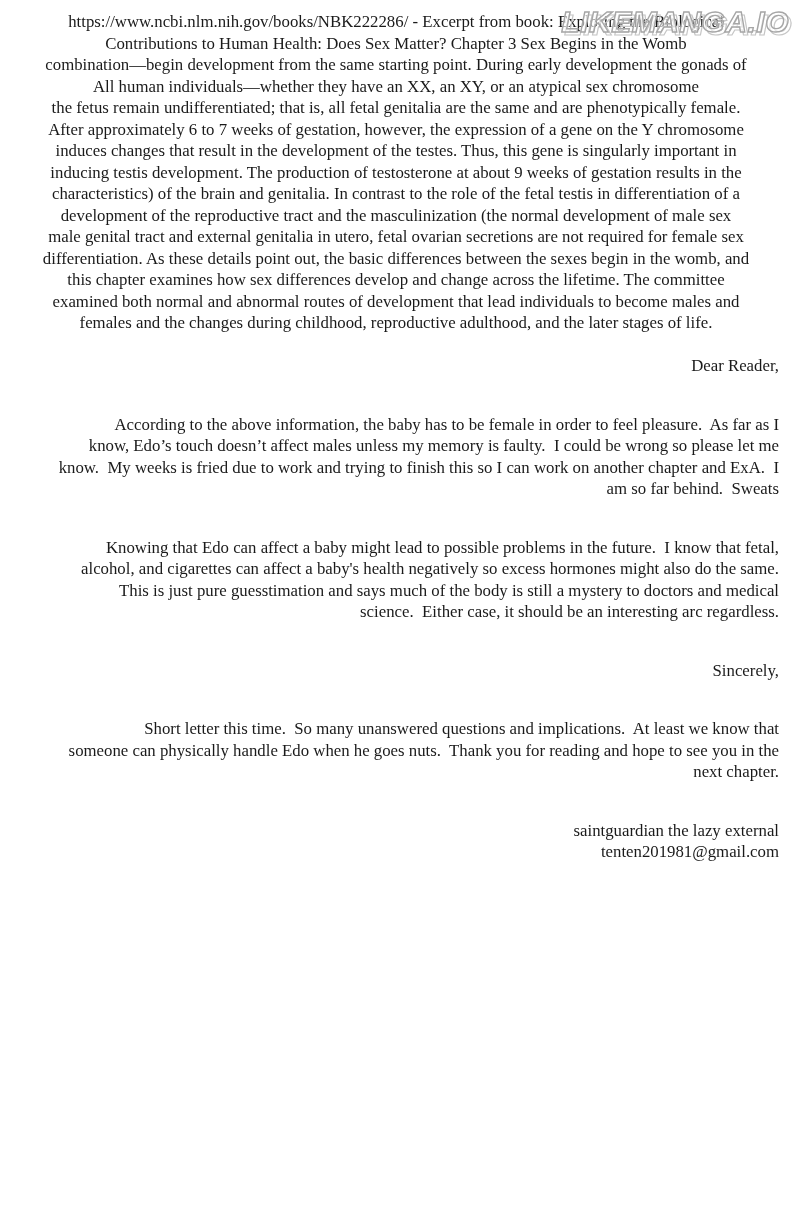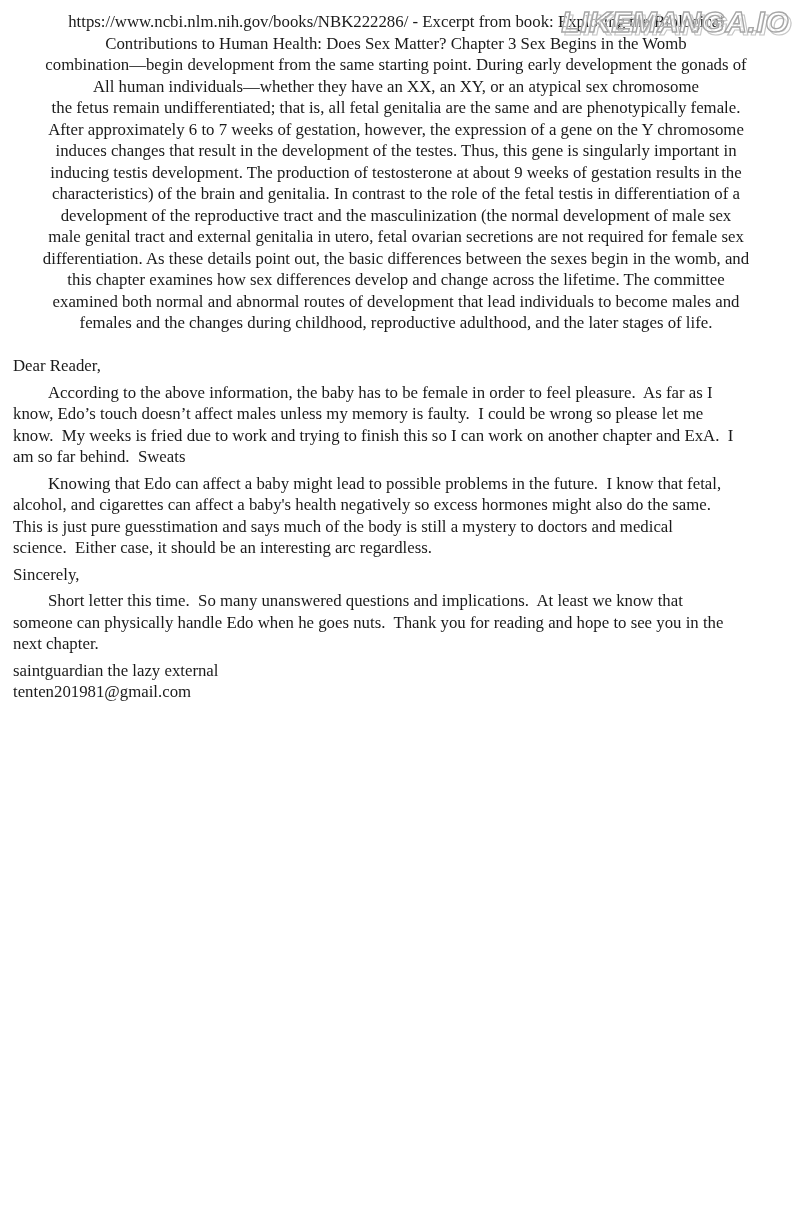--- a/index.html
+++ b/index.html
@@ -26,27 +26,27 @@
     font-size: 16.8px;
     line-height: 21.5px;
   }
   .excerpt .line {
     white-space: pre;
   }
   .letter {
     margin: 21.5px 13px 0 13px;
     font-size: 16.8px;
     line-height: 21.5px;
-    text-align: left;
+    text-align: right;
   }
   .letter .line {
     white-space: pre;
   }
   .para {
-    margin-top: 5px;
+    margin-top: 37px;
   }
   .para .line.first {
     padding-left: 35px;
   }
   .sig .line {
     padding-left: 0;
   }
   .watermark {
     position: absolute;
     top: 1px;

